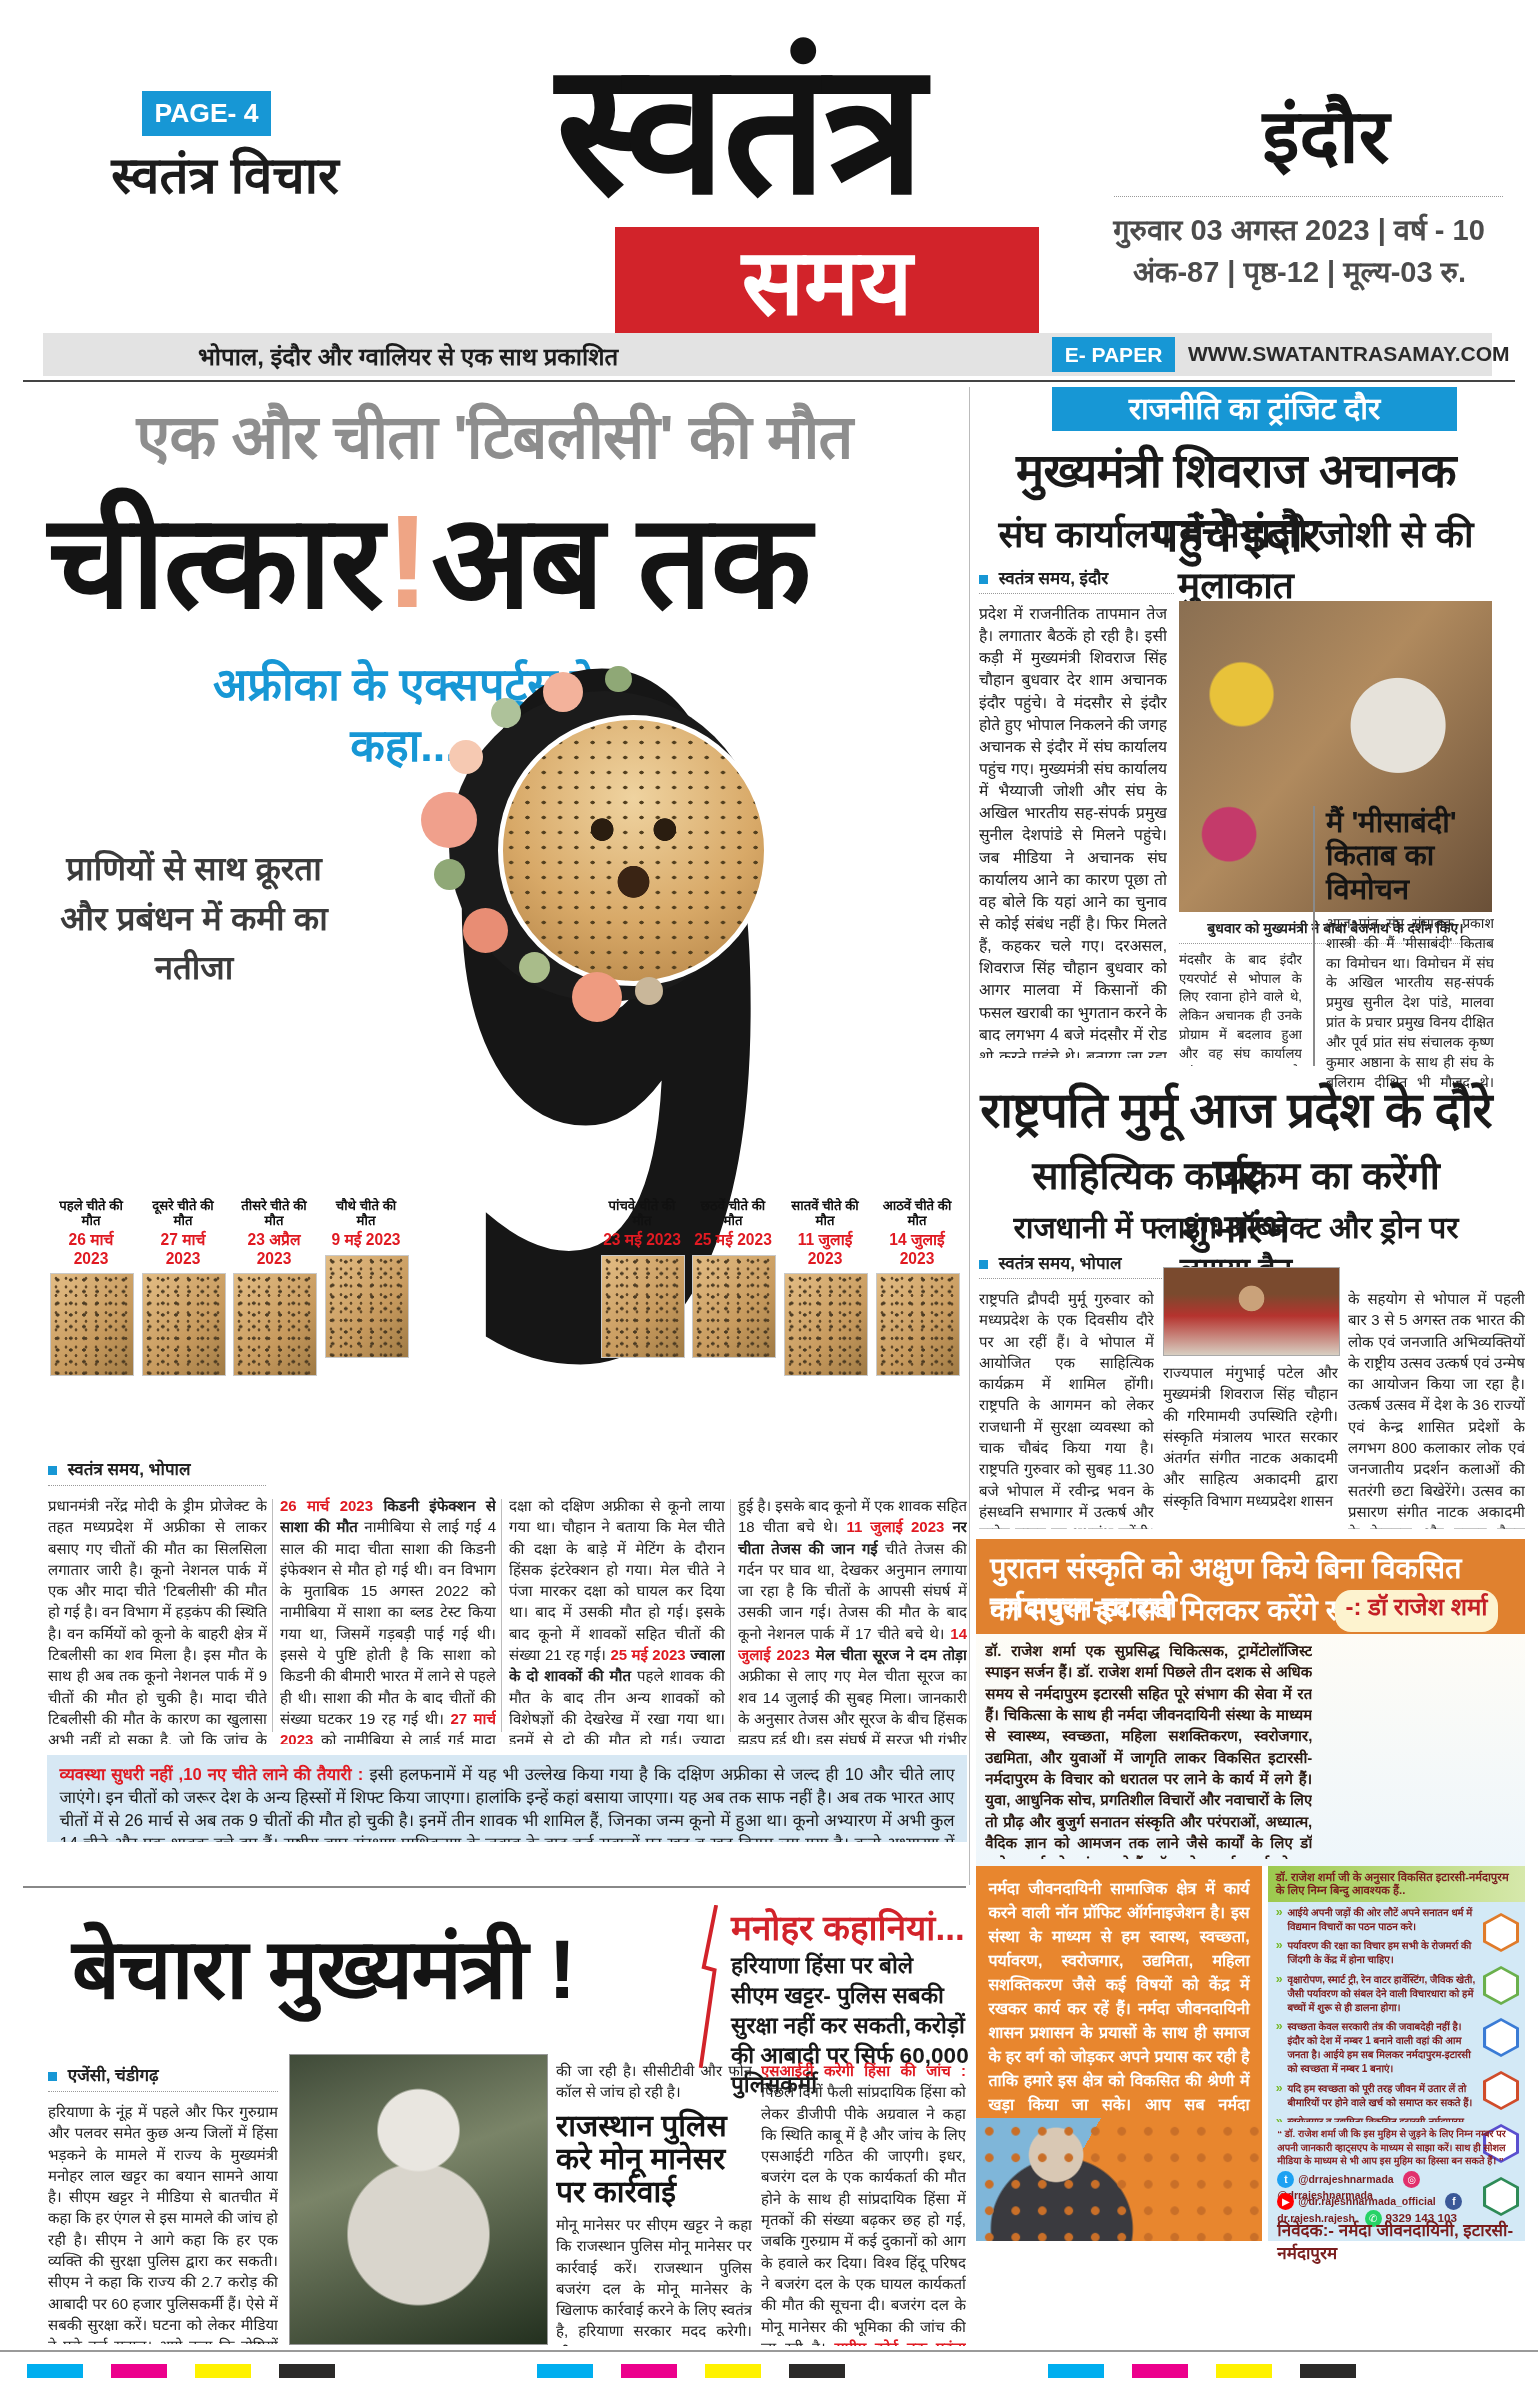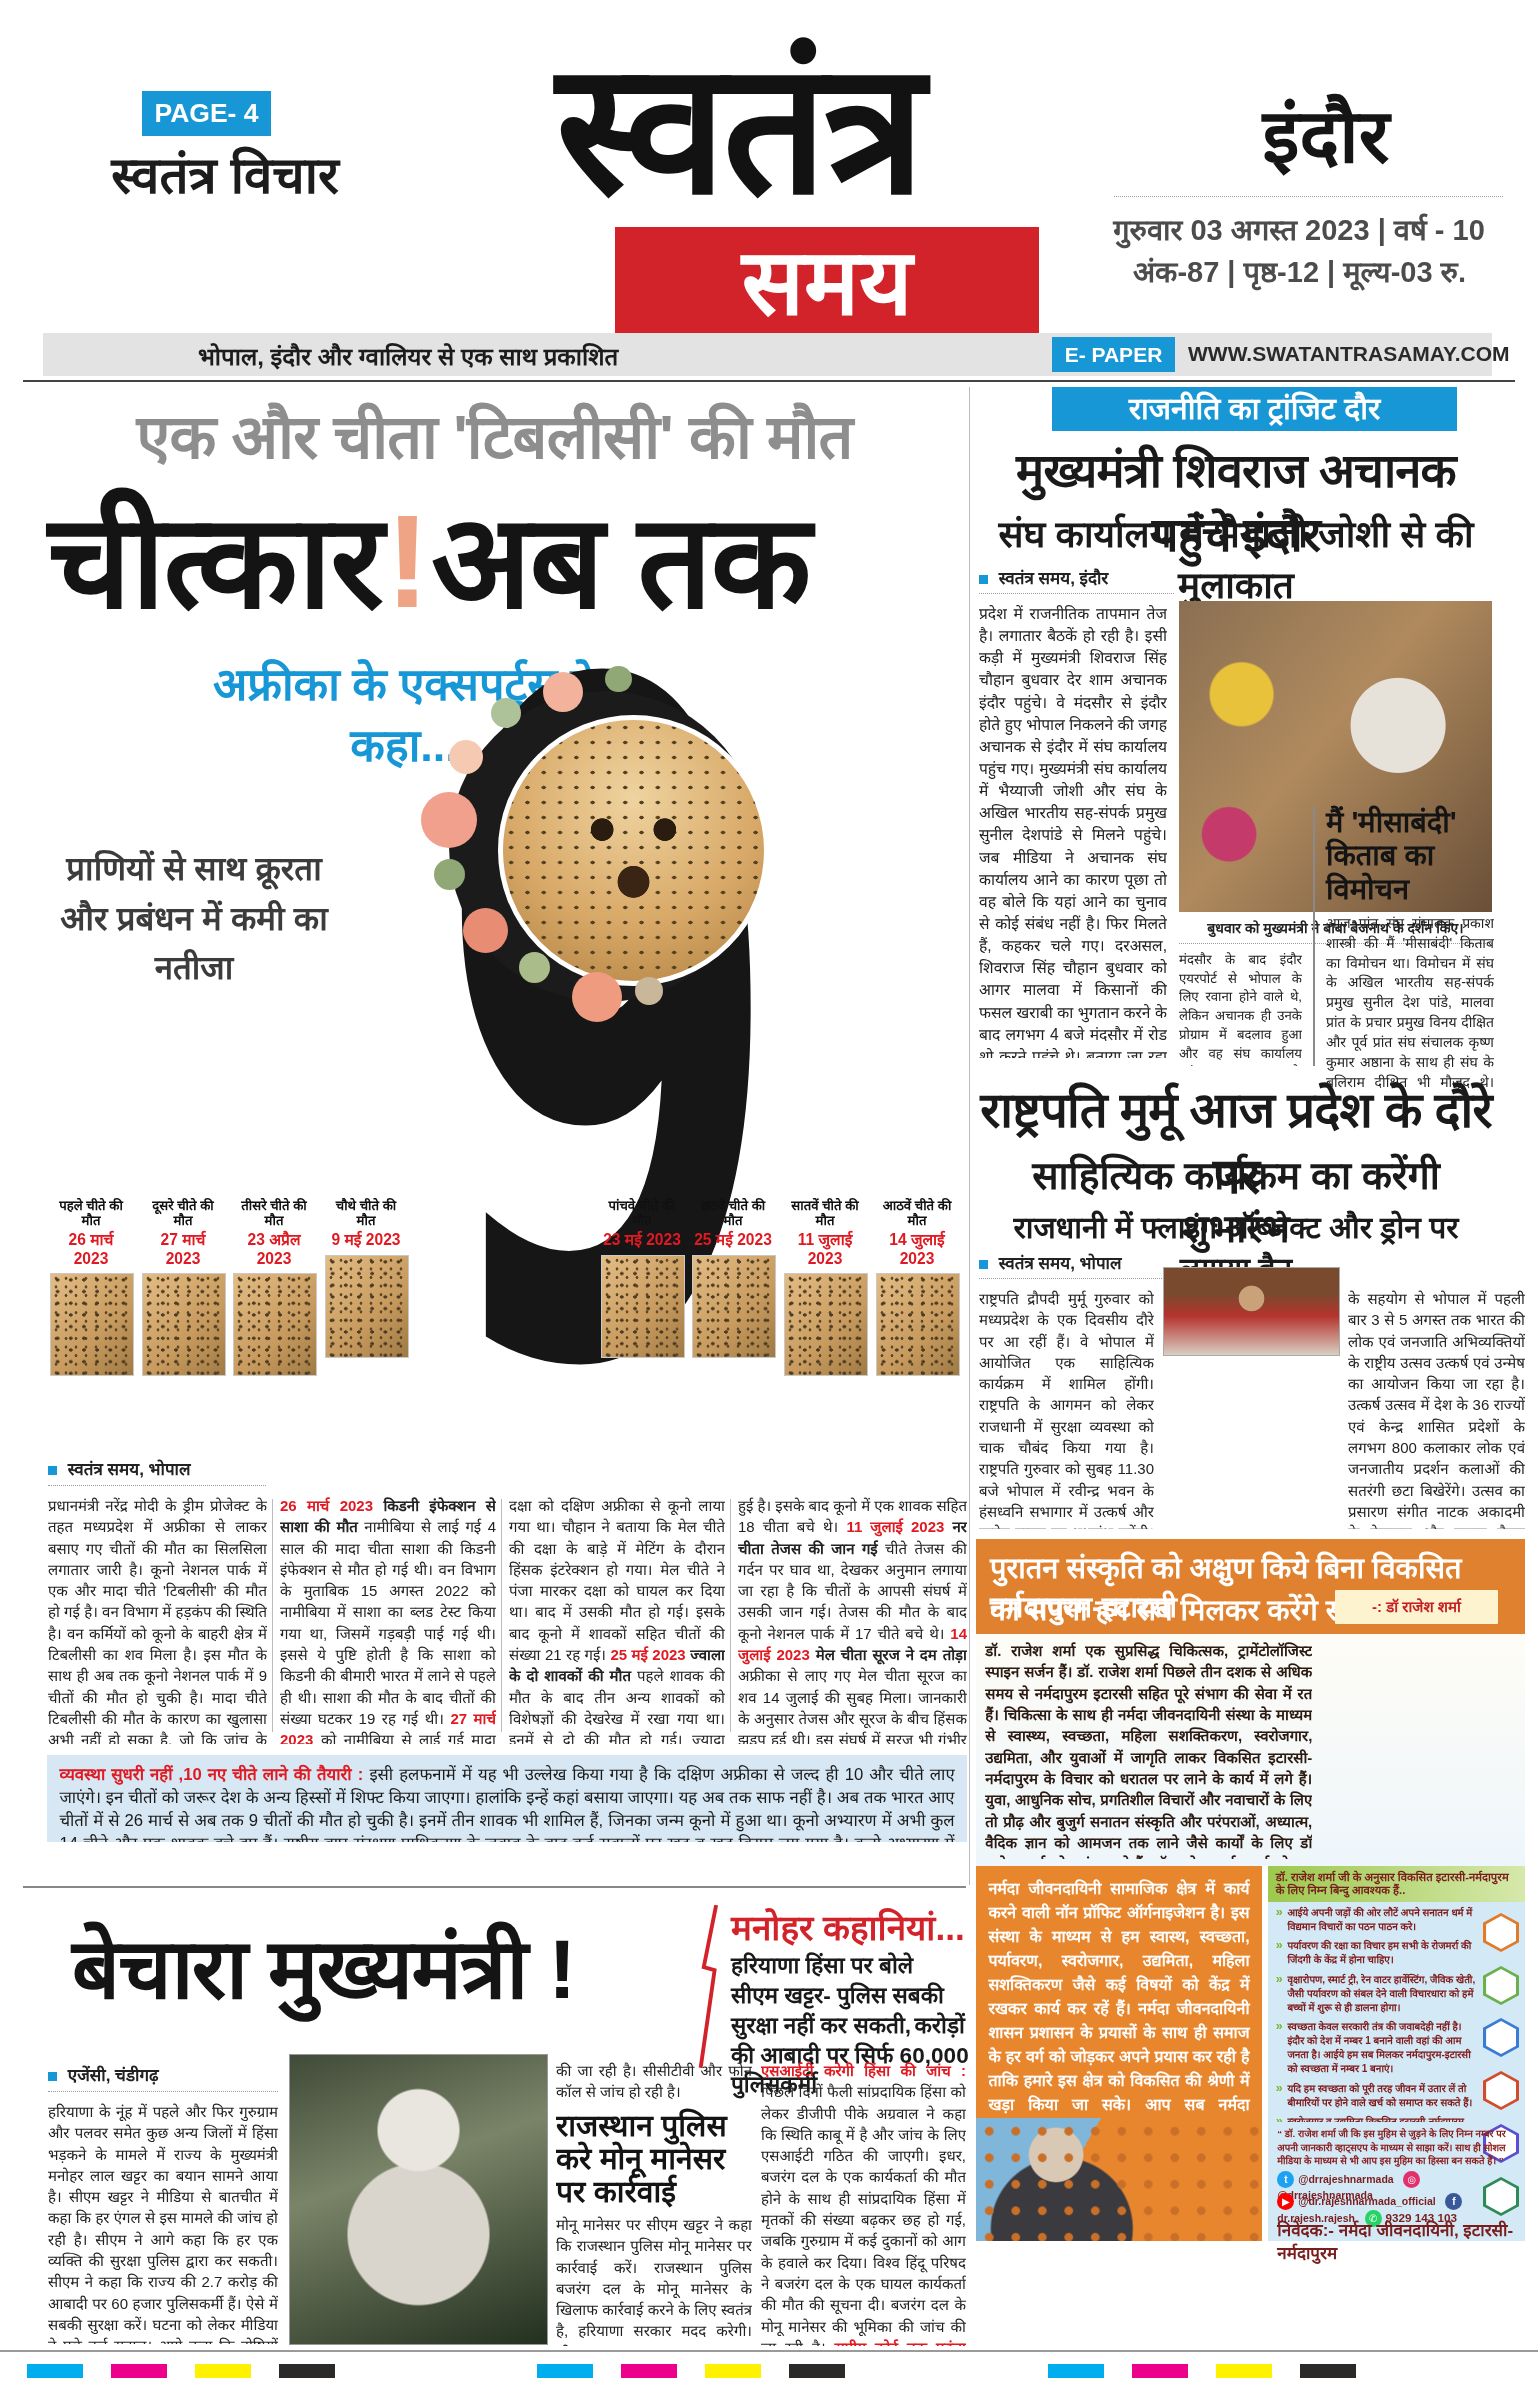--- a/index.html
+++ b/index.html
@@ -218,26 +218,27 @@
   <div class="abs" style="left:979px;top:1251px;">
     <span class="bylinesq"></span>
     <span class="byline">स्वतंत्र समय, भोपाल</span>
   </div>
   <div class="abs dotrule" style="left:979px;top:1278px;width:195px;"></div>
 
   <div class="abs body19 j clip" style="left:979px;top:1288px;width:175px;height:241px;font-size:15px;">राष्ट्रपति द्रौपदी मुर्मू गुरुवार को मध्यप्रदेश के एक दिवसीय दौरे पर आ रहीं हैं। वे भोपाल में आयोजित एक साहित्यिक कार्यक्रम में शामिल होंगी। राष्ट्रपति के आगमन को लेकर राजधानी में सुरक्षा व्यवस्था को चाक चौबंद किया गया है। राष्ट्रपति गुरुवार को सुबह 11.30 बजे भोपाल में रवीन्द्र भवन के हंसध्वनि सभागार में उत्कर्ष और उन्मेष उत्सव का शुभारंभ करेंगी। कार्यक्रम में</div>
   <div class="abs" style="left:1163px;top:1267px;width:175px;height:87px;border:0.8px solid #aaa;background:
      radial-gradient(circle at 50% 35%, #caa27a 12.4px, transparent 13.2px),
      linear-gradient(180deg,#7a4a2e 30%, #b5332e 55%, #d8cfc2 100%);"></div>
+  <div class="abs body19 j clip" style="left:1163px;top:1362px;width:175px;height:168px;font-size:15px;">राज्यपाल मंगुभाई पटेल और मुख्यमंत्री शिवराज सिंह चौहान की गरिमामयी उपस्थिति रहेगी। संस्कृति मंत्रालय भारत सरकार अंतर्गत संगीत नाटक अकादमी और साहित्य अकादमी द्वारा संस्कृति विभाग मध्यप्रदेश शासन</div>
   <div class="abs body19 j clip" style="left:1348px;top:1288px;width:177px;height:241px;font-size:15px;">के सहयोग से भोपाल में पहली बार 3 से 5 अगस्त तक भारत की लोक एवं जनजाति अभिव्यक्तियों के राष्ट्रीय उत्सव उत्कर्ष एवं उन्मेष का आयोजन किया जा रहा है। उत्कर्ष उत्सव में देश के 36 राज्यों एवं केन्द्र शासित प्रदेशों के लगभग 800 कलाकार लोक एवं जनजातीय प्रदर्शन कलाओं की सतरंगी छटा बिखेरेंगे। उत्सव का प्रसारण संगीत नाटक अकादमी के फेसबुक और यूट्यूब चैनल सहित संस्कृति विभाग के फेसबुक और यूट्यूब चैनल पर किया जाएगा।</div>
 
   <div class="abs" style="left:976px;top:1539px;width:549px;height:95px;background:#e0812f;">
     <div style="position:absolute;left:14px;top:7.8px;width:521px;font-size:29px;font-weight:900;color:#fff;">पुरातन संस्कृति को अक्षुण किये बिना विकसित नर्मदापुरम-इटारसी</div>
     <div style="position:absolute;left:14px;top:50px;font-size:29px;font-weight:900;color:#fff;">का सपना हम सब मिलकर करेंगे साकार</div>
-    <div class="c" style="position:absolute;left:359px;top:51px;width:163px;height:34px;background:#fdf3cf;color:#c42026;font-size:15px;font-weight:900;line-height:34px;border-radius:1px;">-: डॉ राजेश शर्मा</div>
+    <div class="c" style="position:absolute;left:359px;top:51px;width:163px;height:42px;background:#fdf3cf;color:#c42026;font-size:24px;font-weight:900;line-height:34px;border-radius:16px;">-: डॉ राजेश शर्मा</div>
   </div>
 
   <div class="abs" style="left:976px;top:1634px;width:549px;height:232px;background:linear-gradient(180deg,#fefcf6,#eef6fb);">
     <div class="j clip" style="position:absolute;left:9.3px;top:6.2px;width:327px;height:219px;font-size:15px;line-height:1.42;font-weight:600;color:#2b1a12;">डॉ. राजेश शर्मा एक सुप्रसिद्ध चिकित्सक, ट्रामेंटोलॉजिस्ट स्पाइन सर्जन हैं। डॉ. राजेश शर्मा पिछले तीन दशक से अधिक समय से नर्मदापुरम इटारसी सहित पूरे संभाग की सेवा में रत हैं। चिकित्सा के साथ ही नर्मदा जीवनदायिनी संस्था के माध्यम से स्वास्थ्य, स्वच्छता, महिला सशक्तिकरण, स्वरोजगार, उद्यमिता, और युवाओं में जागृति लाकर विकसित इटारसी-नर्मदापुरम के विचार को धरातल पर लाने के कार्य में लगे हैं। युवा, आधुनिक सोच, प्रगतिशील विचारों और नवाचारों के लिए तो प्रौढ़ और बुजुर्ग सनातन संस्कृति और परंपराओं, अध्यात्म, वैदिक ज्ञान को आमजन तक लाने जैसे कार्यों के लिए डॉ राजेश शर्मा को पसंद करते हैं। डॉ. राजेश शर्मा पढ़ाई पूरे कर चुके युवाओं को उद्यमिता स्वरोजगार, और खुद का व्यवसाय शुरू कर अपनी आय के साधन बढ़ाने और अन्य लोगों को भी वे रोजगार दे सकें इस विचार पर कार्य कर रहे हैं। आप भी डॉ. राजेश शर्मा जी से जुड़कर विकसित नर्मदापुरम-इटारसी के निर्माण में अपनी भागीदारी सुनिश्चित कर सकते हैं। विकसित इटारसी नर्मदापुरम पुरातन संस्कृति व आर्थिक उन्नति का सर्वश्रेष्ठ उदाहरण बनेगा।</div>
   </div>
 
   <div class="abs clip" style="left:976px;top:1866px;width:286px;height:252px;background:#e8862e;padding:11px 12.4px;box-sizing:border-box;
               font-size:16px;line-height:1.5;font-weight:bold;color:#fff;text-align:justify;">नर्मदा जीवनदायिनी सामाजिक क्षेत्र में कार्य करने वाली नॉन प्रॉफिट ऑर्गनाइजेशन है। इस संस्था के माध्यम से हम स्वास्थ, स्वच्छता, पर्यावरण, स्वरोजगार, उद्यमिता, महिला सशक्तिकरण जैसे कई विषयों को केंद्र में रखकर कार्य कर रहें हैं। नर्मदा जीवनदायिनी शासन प्रशासन के प्रयासों के साथ ही समाज के हर वर्ग को जोड़कर अपने प्रयास कर रही है ताकि हमारे इस क्षेत्र को विकसित की श्रेणी में खड़ा किया जा सके। आप सब नर्मदा जीवनदायिनी व डॉ राजेश शर्मा जी से जुड़कर एक बड़ा परिवार बना सकते हैं। जो नर्मदापुरम इटारसी को देश के पटल पर प्रसिद्धि दिलवाएगा। व हम सबका इटारसी-नर्मदापुरम को विकसित करने का सपना साकार होगा।</div>
   <div class="abs" style="left:976px;top:2118px;width:286px;height:123px;background:
         radial-gradient(#c96f28 3.9px, transparent 4.7px),

